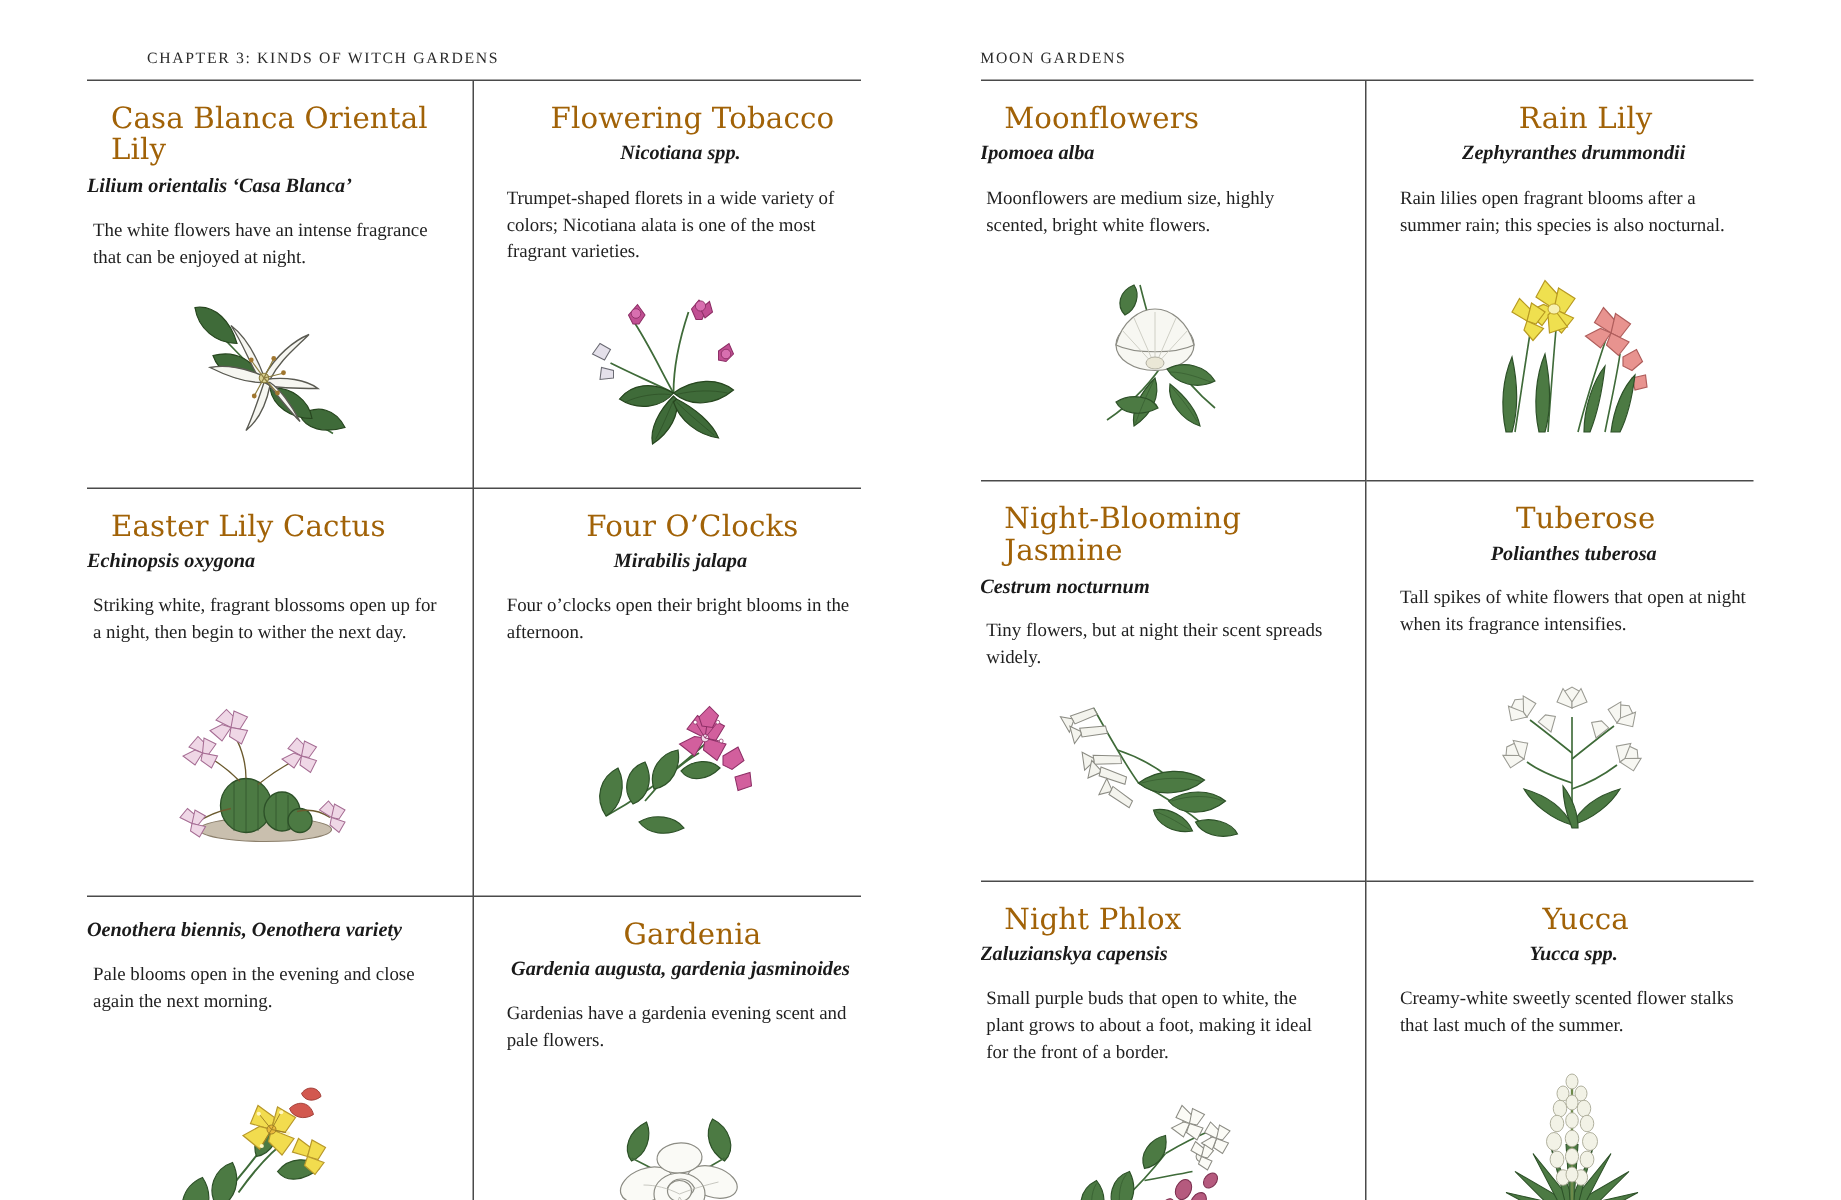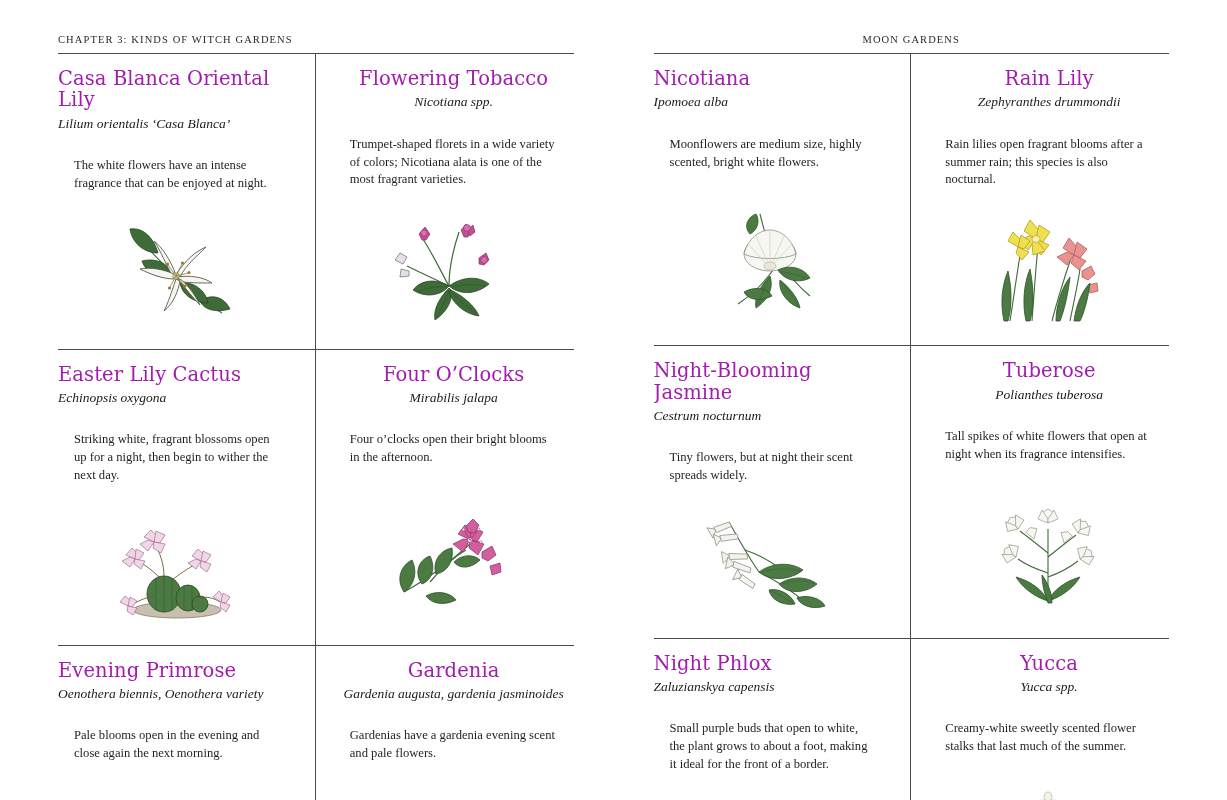--- a/index.html
+++ b/index.html
@@ -27,22 +27,22 @@
 
   .running-head {
     font-family: "Liberation Serif", serif;
     font-size: 10.5px;
     letter-spacing: 1.1px;
     text-transform: uppercase;
     color: #2a2a2a;
     padding-bottom: 8px;
     white-space: nowrap;
   }
-  .page.left .running-head { text-align: left; }
-  .page.right .running-head { text-align: center; }
+  .page.left .running-head { text-align: left; margin-left: 40px; }
+  .page.right .running-head { text-align: left; }
 
   .rule {
     border-top: 1px solid #4a4a4a;
     width: 100%;
     margin-bottom: 0;
   }
 
   .grid {
     flex: 1 1 auto;
     display: grid;
@@ -60,34 +60,35 @@
   .cell.col2 { padding-left: 18px; padding-right: 0; align-items: center; }
   .cell.row1, .cell.row2 { border-bottom: 1px solid #4a4a4a; }
   .cell.col1 { border-right: 1px solid #4a4a4a; }
 
   .plant-name {
     font-family: "DejaVu Serif", serif;
     font-weight: 400;
     font-size: 19.5px;
     line-height: 1.1;
     letter-spacing: 0.1px;
-    margin: 0 0 5px 0;
-    color: #a21caf;
+    margin: 0 0 5px 16px;
+    color: #a16207;
   }
   .plant-latin {
     font-style: italic;
     font-size: 13.5px;
     line-height: 1.2;
     margin: 0 0 9px 0;
     color: #1a1a1a;
+    font-weight: bold;
   }
   .plant-desc {
     font-size: 12.6px;
     line-height: 1.42;
-    margin: 16px;
+    margin: 4px;
     color: #1f1f1f;
     max-width: 232px;
   }
 
   .illo-wrap {
     flex: 1 1 auto;
     display: flex;
     align-items: center;
     justify-content: center;
     padding: 4px 0 6px 0;
@@ -290,21 +291,20 @@
             <g fill="#ffffff" stroke="#8d2f66" stroke-width="0.5">
               <circle cx="104.5" cy="29.5" r="1.3"></circle>
                 <circle cx="89.5" cy="29.5" r="1.3"></circle>
                 <circle cx="106.8" cy="42" r="1.3"></circle>
             </g>
           </svg>
         </div>
       </div>
 
       <div class="cell row3 col1">
-        <div class="plant-name">Evening Primrose</div>
         <div class="plant-latin">Oenothera biennis, Oenothera variety</div>
         <div class="plant-desc">Pale blooms open in the evening and close again the next morning.</div>
         <div class="illo-wrap">
           <svg class="illo" width="160" height="120" viewBox="0 0 160 120">
             <g stroke="#3f6b39" fill="none" stroke-width="1.3">
               <path d="M30 110 C50 92, 68 70, 84 48"></path>
               <path d="M62 86 C72 72, 84 58, 96 50"></path>
             </g>
             <g fill="#4c7a43" stroke="#2d5128" stroke-width="0.8">
               <path d="M30 110 C20 98, 24 82, 38 76 C46 88, 42 104, 30 110 Z"></path>
@@ -390,21 +390,21 @@
 
   </div>
 
   <div class="page right">
     <div class="running-head">MOON GARDENS</div>
     <div class="rule"></div>
 
     <div class="grid">
 
       <div class="cell row1 col1">
-        <div class="plant-name">Nicotiana</div>
+        <div class="plant-name">Moonflowers</div>
         <div class="plant-latin">Ipomoea alba</div>
         <div class="plant-desc">Moonflowers are medium size, highly scented, bright white flowers.</div>
         <div class="illo-wrap">
           <svg class="illo" width="150" height="120" viewBox="0 0 150 120">
             <g stroke="#3f6b39" fill="none" stroke-width="1.1">
               <path d="M62 14 C66 30, 70 44, 74 54"></path>
               <path d="M40 104 C58 92, 72 76, 80 62"></path>
               <path d="M112 96 C100 86, 90 74, 84 64"></path>
             </g>
             <g fill="#f7f7f2" stroke="#8c8c84" stroke-width="0.8">

